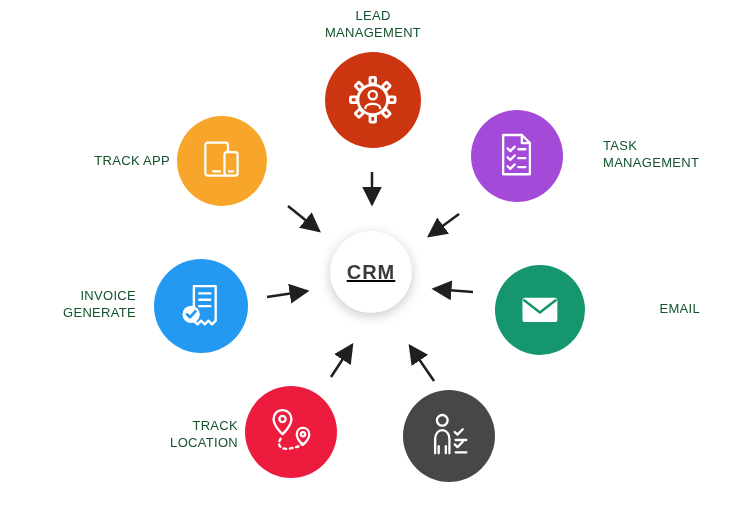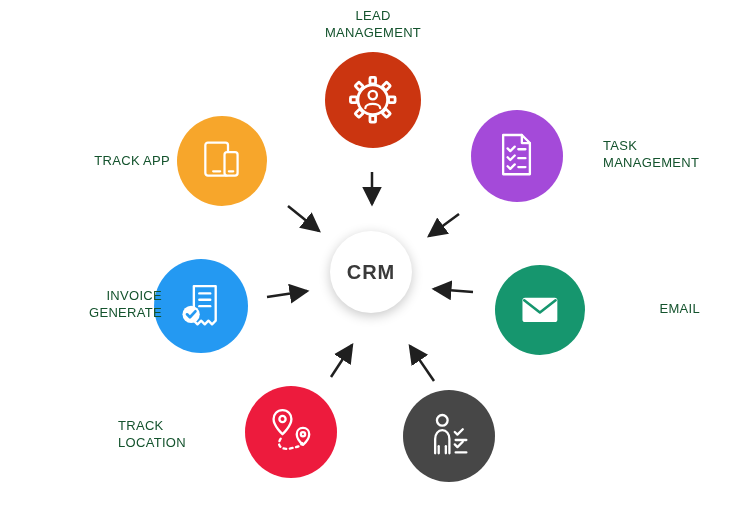--- a/index.html
+++ b/index.html
@@ -16,21 +16,21 @@
     width:100%;height:100%;
     border-radius:50%;
     background:var(--c);
     display:flex;align-items:center;justify-content:center;
   }
   .node .circle svg{width:62%;height:62%;}
   .center-node{
     position:absolute;left:330px;top:231px;width:82px;height:82px;
     border-radius:50%;background:#ffffff;
     box-shadow:0 3px 12px rgba(0,0,0,0.22);
-    display:flex;align-items:center;justify-content:center;
+    display:flex;align-items:center;justify-content:center;text-decoration:underline;
   }
   .center-label{
     font-size:20px;font-weight:700;color:#3a3a3a;letter-spacing:1px;
   }
   .label{
     position:absolute;
     font-size:13px;font-weight:400;color:#14532d;
     letter-spacing:0.3px;line-height:1.3;
     white-space:pre-line;
   }
@@ -40,22 +40,22 @@
   .n-email   {left:495px;top:265px;width:90px;height:90px;}
   .n-employee{left:403px;top:390px;width:92px;height:92px;}
   .n-track   {left:245px;top:386px;width:92px;height:92px;}
   .n-invoice {left:154px;top:259px;width:94px;height:94px;}
   .n-call    {left:177px;top:116px;width:90px;height:90px;}
   
   .l-lead    {left:288px;top:8px;  width:170px;text-align:center;}
   .l-task    {left:578px;top:138px;width:150px;text-align:left;margin-left:25px;}
   .l-email   {left:600px;top:301px;width:100px;text-align:right;}
   .l-employee{left:508px;top:420px;width:160px;text-align:left;}
-  .l-track   {left:118px;top:418px;width:120px;text-align:left;}
-  .l-invoice {left:42px; top:288px;width:120px;text-align:right;}
+  .l-track   {left:118px;top:418px;width:120px;text-align:right;}
+  .l-invoice {left:16px; top:288px;width:120px;text-align:right;}
   .l-call    {left:60px; top:153px;width:110px;text-align:right;}
 </style>
 </head>
 <body>
 
 <div class="stage">
 
   <svg class="arrow-layer" viewBox="0 0 733 521">
     <defs>
       <marker id="ah" markerWidth="9" markerHeight="9" refX="7" refY="4" orient="auto">

